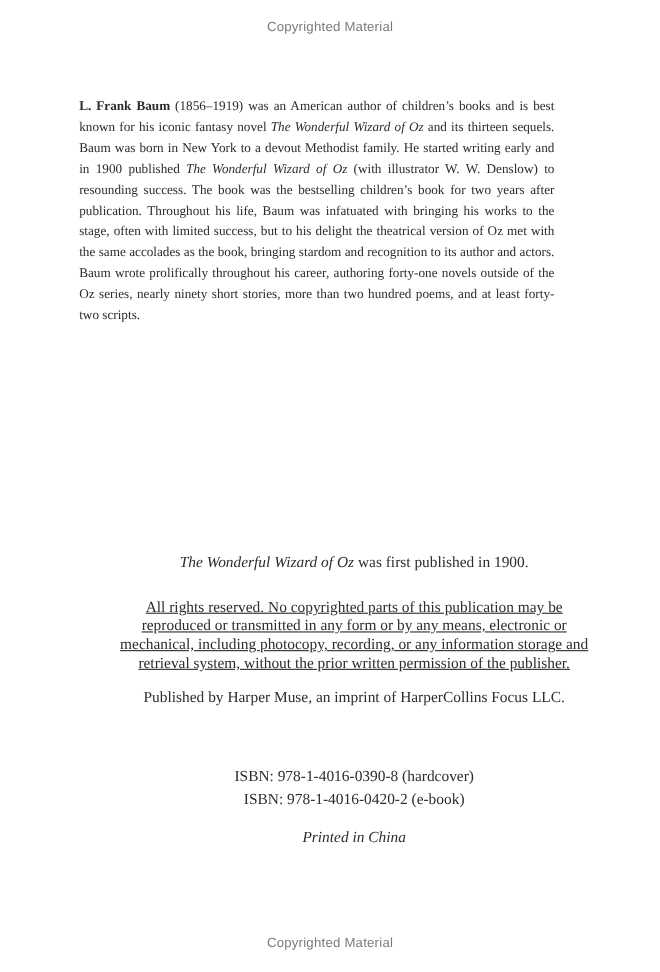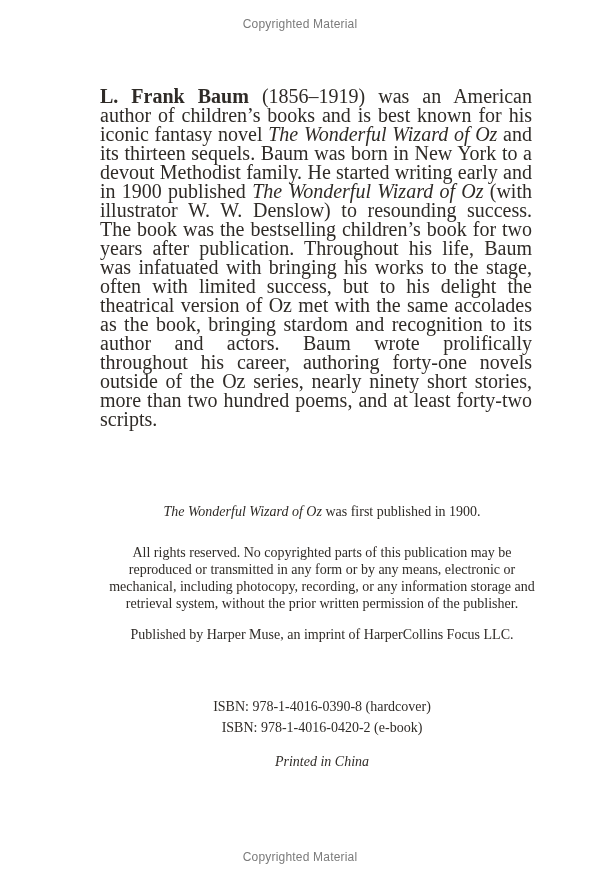--- a/index.html
+++ b/index.html
@@ -25,24 +25,24 @@
     font-size: 12px;
     color: #7b7b7b;
     letter-spacing: 0.2px;
   }
   .watermark.top { top: 17px; }
   .watermark.bottom { top: 850px; }
 
   .bio {
     position: absolute;
     top: 87px;
-    left: 100px;
+    left: 72px;
     width: 432px;
     margin: 0;
-    font-size: 20px;
+    font-size: 12px;
     line-height: 19px;
     text-align: justify;
   }
   .bold { font-weight: bold; }
   .italic { font-style: italic; }
 
   .center {
     position: absolute;
     left: 0;
     width: 600px;
@@ -50,20 +50,21 @@
     text-align: center;
     font-size: 14px;
     line-height: 17px;
     padding-left: 22px;
   }
   .first-published { top: 503px; }
   .rights {
     top: 544px;
     left: 78px;
     width: 444px;
+    text-decoration: underline;
   }
   .publisher { top: 626px; }
   .isbn-block {
     top: 696px;
     line-height: 21px;
     text-align: center;
   }
   .printed-in {
     top: 741px;
     font-style: italic;

